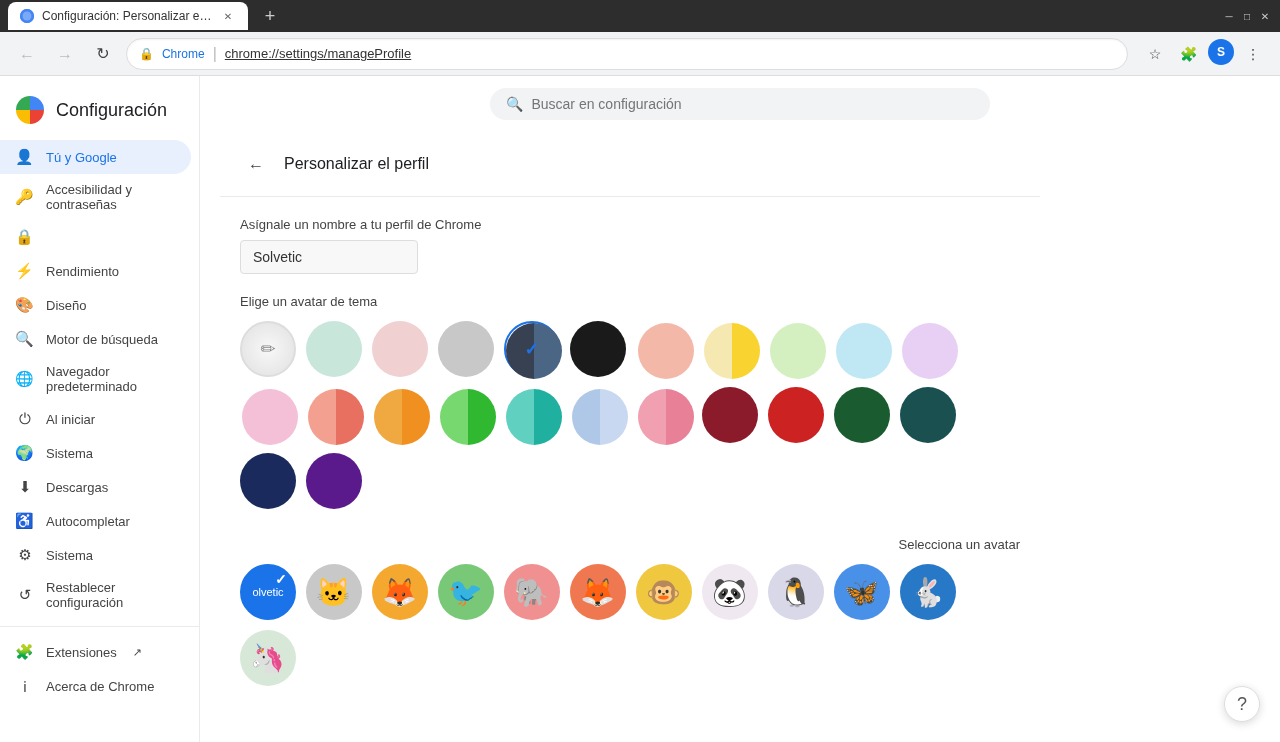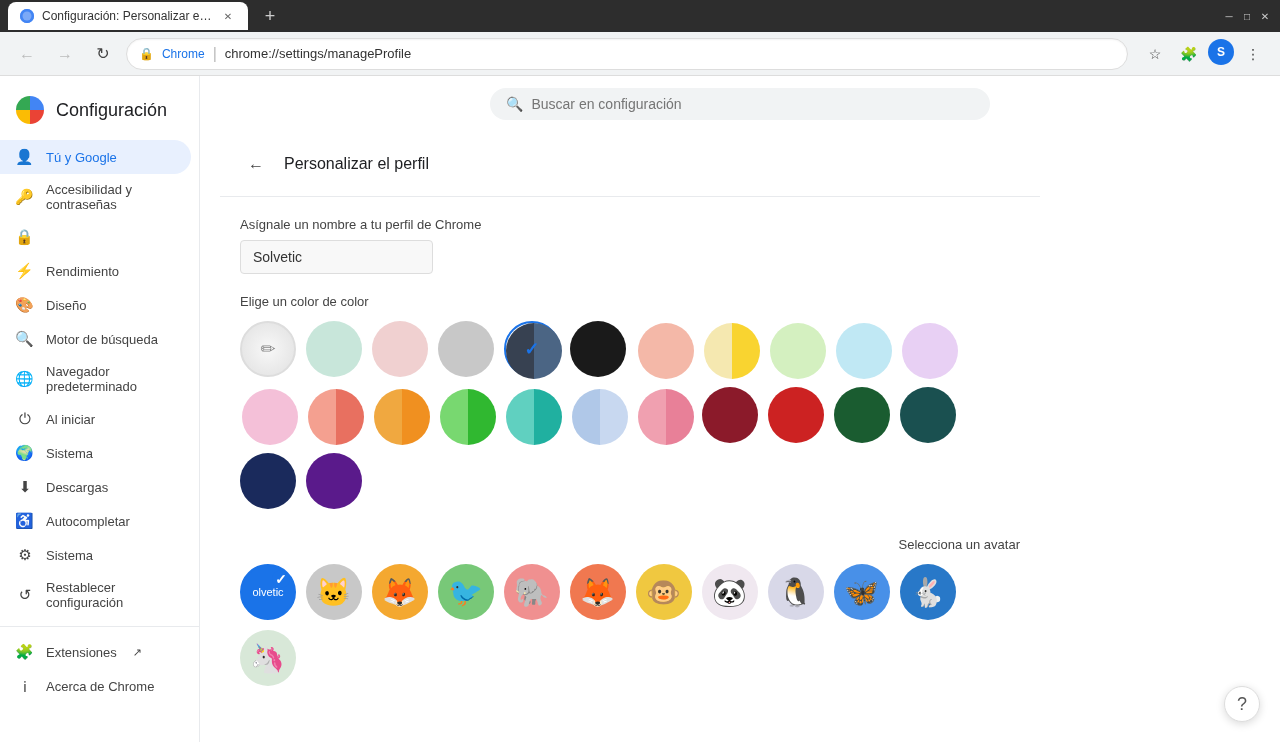--- a/index.html
+++ b/index.html
@@ -16,21 +16,21 @@
     .tab-close { width: 16px; height: 16px; display: flex; align-items: center; justify-content: center; border-radius: 50%; cursor: pointer; font-size: 10px; color: #666; }
     .new-tab-btn { width: 28px; height: 28px; display: flex; align-items: center; justify-content: center; color: #ccc; font-size: 18px; cursor: pointer; margin-left: 4px; border-radius: 50%; }
 
     .toolbar { background: #f1f3f4; height: 44px; display: flex; align-items: center; padding: 0 12px; gap: 8px; border-bottom: 1px solid #ddd; }
     .nav-btn { width: 30px; height: 30px; display: flex; align-items: center; justify-content: center; border-radius: 50%; cursor: pointer; color: #444; font-size: 16px; }
     .nav-btn.disabled { color: #bbb; cursor: default; }
     .address-bar-container { flex: 1; background: #fff; border-radius: 20px; height: 32px; display: flex; align-items: center; padding: 0 12px; gap: 8px; border: 1px solid #ddd; box-shadow: inset 0 1px 2px rgba(0,0,0,.05); }
     .address-icon { color: #555; font-size: 12px; }
     .chrome-label { color: #1a73e8; font-size: 12px; font-weight: 500; }
     .address-separator { color: #bbb; }
-    .address-text { font-size: 13px; color: #333; flex: 1; }
+    .address-text { font-size: 13px; color: #333; flex: 1; text-decoration: underline; }
     .toolbar-right { display: flex; gap: 4px; margin-left: 4px; }
     .toolbar-icon-btn { width: 30px; height: 30px; display: flex; align-items: center; justify-content: center; border-radius: 50%; cursor: pointer; color: #444; font-size: 14px; }
     .profile-btn { width: 26px; height: 26px; background: #1a73e8; border-radius: 50%; display: flex; align-items: center; justify-content: center; color: #fff; font-size: 12px; font-weight: bold; cursor: pointer; }
 
     
     .main-content { display: flex; flex: 1; overflow: hidden; }
 
     
     .sidebar { width: 200px; padding: 12px 0; background: #fff; border-right: 1px solid #e8eaed; overflow-y: auto; }
     .sidebar-logo { display: flex; align-items: center; gap: 12px; padding: 8px 16px 16px; }
@@ -50,21 +50,21 @@
     .search-bar input { border: none; background: transparent; outline: none; font-size: 14px; color: #444; flex: 1; }
 
     
     .settings-content { max-width: 860px; padding: 0 20px 40px; }
     .settings-header { display: flex; align-items: center; gap: 12px; padding: 16px 20px; border-bottom: 1px solid #e8eaed; }
     .back-btn { width: 32px; height: 32px; border-radius: 50%; display: flex; align-items: center; justify-content: center; cursor: pointer; color: #444; font-size: 16px; }
     .settings-section-title { font-size: 16px; font-weight: 400; color: #202124; text-align: center; }
 
     .profile-section { padding: 20px; }
     .profile-label { font-size: 13px; color: #444; margin-bottom: 8px; }
-    .profile-input { width: 193px; padding: 8px 12px; border: 1px solid #ddd; border-radius: 4px; font-size: 14px; color: #333; outline: none; background: #f8f8f8; }
+    .profile-input { width: 178px; padding: 8px 12px; border: 1px solid #ddd; border-radius: 4px; font-size: 14px; color: #333; outline: none; background: #f8f8f8; }
 
     .color-section { padding: 0 20px 20px; }
     .section-heading { font-size: 13px; color: #444; margin-bottom: 12px; }
 
     .color-grid { display: flex; flex-wrap: wrap; gap: 10px; margin-bottom: 8px; }
     .color-circle { width: 56px; height: 56px; border-radius: 50%; cursor: pointer; position: relative; border: 2px solid transparent; transition: border 0.1s; }
     .color-circle.selected { border-color: #1a73e8 !important; }
     .color-circle .checkmark { position: absolute; top: 50%; left: 50%; transform: translate(-50%, -50%); color: #1a73e8; font-size: 18px; font-weight: bold; display: none; }
     .color-circle.selected .checkmark { display: block; }
 
@@ -218,21 +218,21 @@
           <div class="back-btn">←</div>
           <span class="settings-section-title">Personalizar el perfil</span>
         </div>
 
         <div class="profile-section">
           <div class="profile-label">Asígnale un nombre a tu perfil de Chrome</div>
           <input type="text" class="profile-input" value="Solvetic" style="">
         </div>
 
         <div class="color-section">
-          <div class="section-heading">Elige un color de color</div>
+          <div class="section-heading">Elige un avatar de tema</div>
           <div class="color-grid" id="color-grid">
               <div class="color-circle" style="background: radial-gradient(circle, rgb(248, 248, 248), rgb(224, 224, 224)); border: 2px solid rgb(221, 221, 221);">
                 <span style="position:absolute;top:50%;left:50%;transform:translate(-50%,-50%);font-size:18px;color:#888;">✏</span>
               </div>
               <div class="color-circle" style="background: rgb(200, 230, 218);"></div>
               <div class="color-circle" style="background: rgb(240, 208, 208);"></div>
               <div class="color-circle" style="background: rgb(200, 200, 200);"></div>
               <div class="color-circle selected">
                 <div class="half-circle">
                   <div class="half-left" style="background:#374151"></div>

